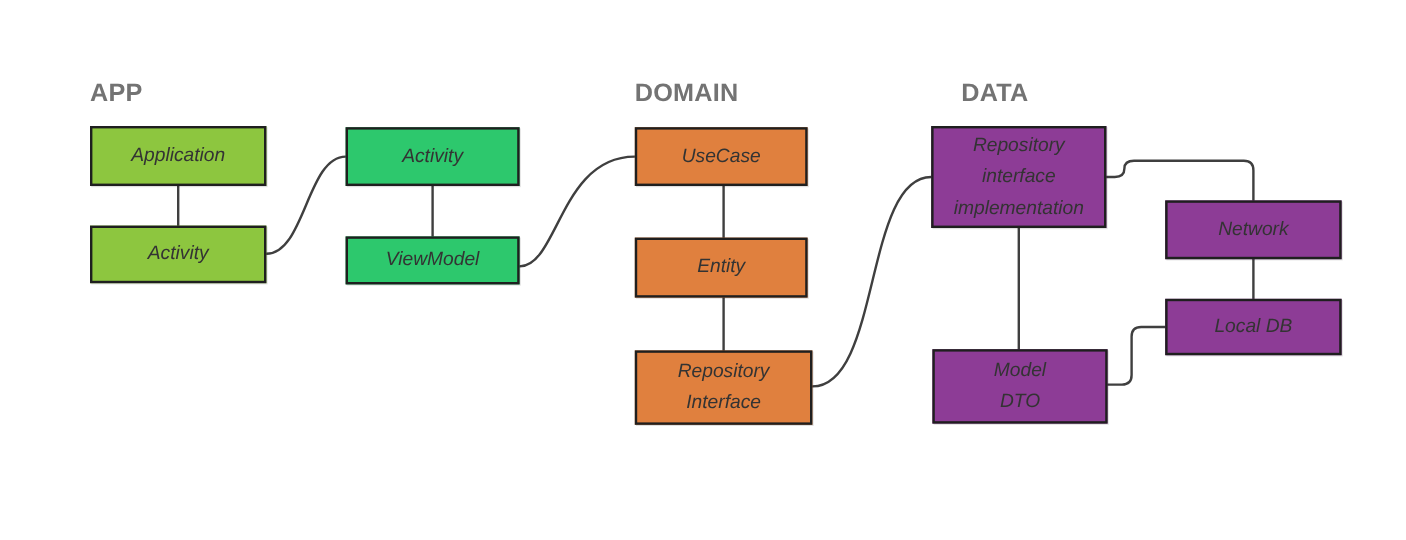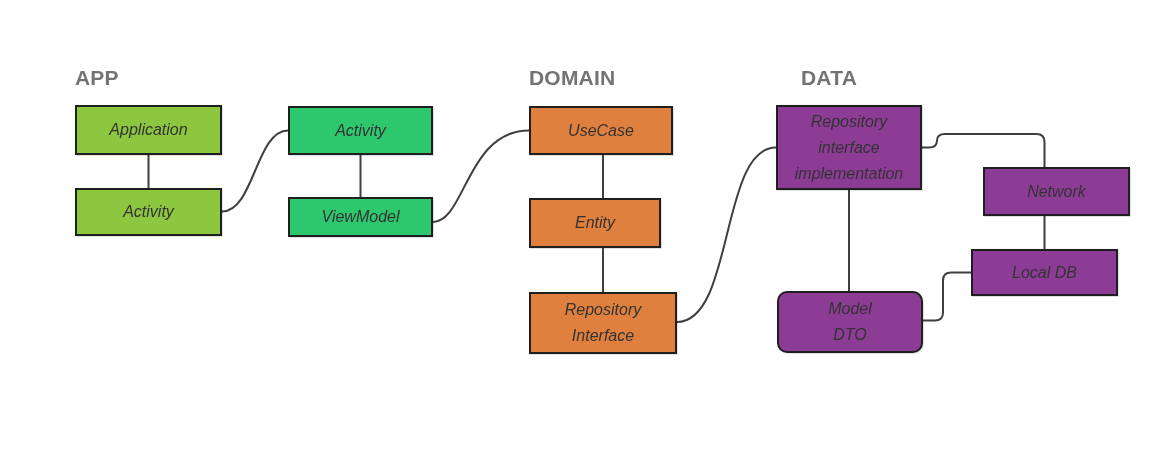--- a/index.html
+++ b/index.html
@@ -85,37 +85,37 @@
   <div class="node" style="left: 288px; top: 106px; width: 145px; height: 49px; background-color: rgb(45, 200, 109);">
     <span class="label">Activity</span>
   </div>
   <div class="node" style="left: 288px; top: 197px; width: 145px; height: 40px; background-color: rgb(45, 200, 109);">
     <span class="label">ViewModel</span>
   </div>
 
   <div class="node" style="left: 529px; top: 106px; width: 144px; height: 49px; background-color: rgb(224, 128, 62);">
     <span class="label">UseCase</span>
   </div>
-  <div class="node" style="left: 529px; top: 198px; width: 132px; height: 50px; background-color: rgb(224, 128, 62);">
+  <div class="node" style="left: 529px; top: 198px; width: 144px; height: 50px; background-color: rgb(224, 128, 62);">
     <span class="label">Entity</span>
   </div>
   <div class="node" style="left: 529px; top: 292px; width: 148px; height: 62px; background-color: rgb(224, 128, 62);">
     <span class="label">Repository
 Interface</span>
   </div>
 
   <div class="node" style="left: 776px; top: 105px; width: 146px; height: 85px; background-color: rgb(141, 60, 150);">
     <span class="label">Repository
 interface
 implementation</span>
   </div>
-  <div class="node" style="left: 777px; top: 291px; width: 146px; height: 62px; background-color: rgb(141, 60, 150); border-radius: 10px;">
+  <div class="node" style="left: 777px; top: 291px; width: 146px; height: 62px; background-color: rgb(141, 60, 150);">
     <span class="label">Model
 DTO</span>
   </div>
-  <div class="node" style="left: 971px; top: 167px; width: 147px; height: 49px; background-color: rgb(141, 60, 150); margin-left: 12px;">
+  <div class="node" style="left: 971px; top: 167px; width: 147px; height: 49px; background-color: rgb(141, 60, 150);">
     <span class="label">Network</span>
   </div>
   <div class="node" style="left: 971px; top: 249px; width: 147px; height: 47px; background-color: rgb(141, 60, 150);">
     <span class="label">Local DB</span>
   </div>
 
 </div>
 
 </body></html>

